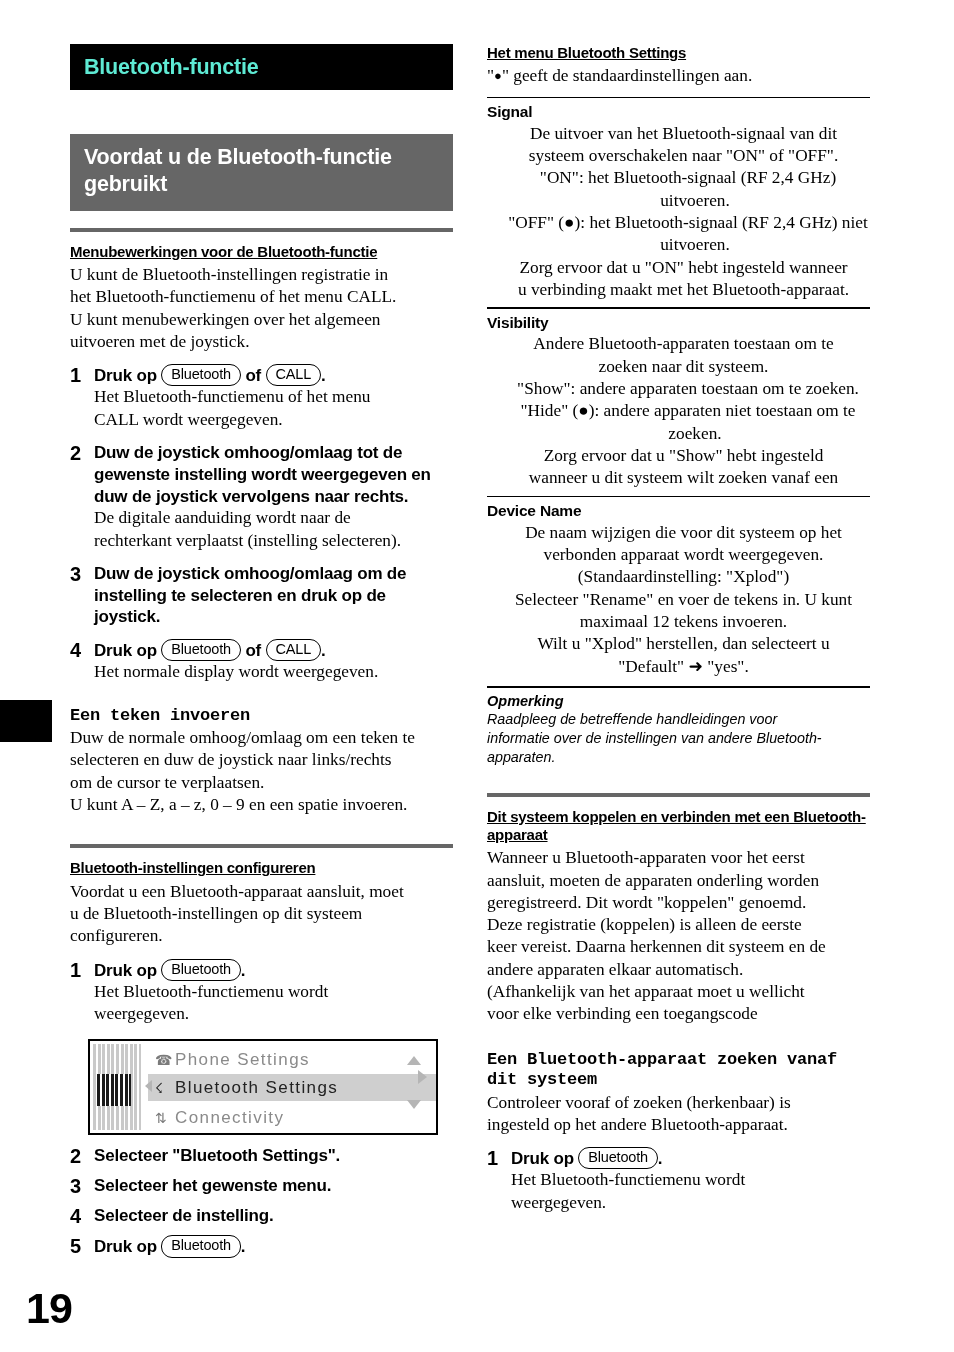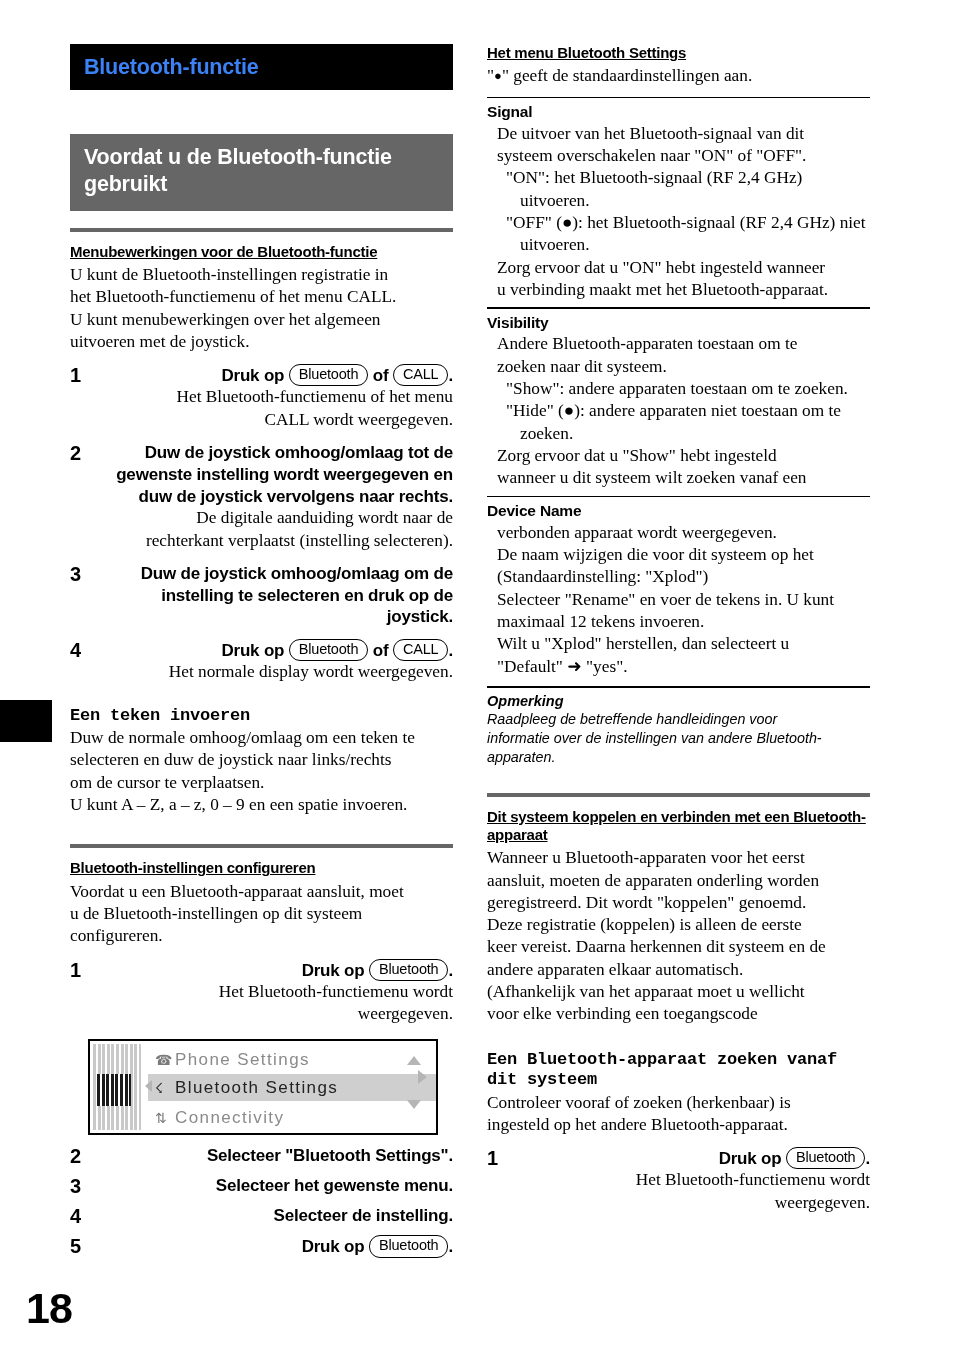--- a/index.html
+++ b/index.html
@@ -40,21 +40,21 @@
     position: absolute;
     top: 44px;
     width: 383px;
   }
   .col-left  { left: 70px; }
   .col-right { left: 487px; }
 
   
   .banner-black {
     background: #000;
-    color: #3b82f6;
+    color: #5eead4;
     font-family: "Liberation Sans", sans-serif;
     font-weight: bold;
     font-size: 21.5px;
     padding: 11px 0 10px 14px;
     letter-spacing: -0.2px;
   }
   .banner-grey {
     background: #666666;
     color: #fff;
     font-family: "Liberation Sans", sans-serif;
@@ -106,21 +106,21 @@
   }
 
   
   p.body {
     font-size: 17.3px;
     line-height: 1.29;
     margin-bottom: 0;
   }
   p.body + p.body { margin-top: 0; }
 
-  .indent { padding-left: 10px; }
+  .indent { padding-left: 10px; text-align: center; }
 
   
   .dash {
     font-size: 17.3px;
     line-height: 1.29;
     padding-left: 23px;
     text-indent: -14px;
   }
 
   
@@ -129,21 +129,21 @@
     margin-top: 11px;
   }
   .step-num {
     font-family: "Liberation Sans", sans-serif;
     font-weight: bold;
     font-size: 20px;
     width: 24px;
     flex: 0 0 24px;
     line-height: 1.15;
   }
-  .step-body { flex: 1 1 auto; text-align: right; }
+  .step-body { flex: 1 1 auto; }
   .step-title {
     font-family: "Liberation Sans", sans-serif;
     font-weight: bold;
     font-size: 17px;
     line-height: 1.28;
     letter-spacing: -0.2px;
   }
   .step-desc {
     font-size: 17.3px;
     line-height: 1.29;
@@ -275,21 +275,21 @@
   }
   .steps-compact .step { margin-top: 7px; }
 </style>
 </head>
 <body>
 
 <div class="page">
 
   <div class="edge-tab"></div>
 
-  <div class="page-number">18</div>
+  <div class="page-number">19</div>
 
   <div class="col col-left">
 
     <div class="banner-black">Bluetooth-functie</div>
     <div class="banner-grey">Voordat u de Bluetooth-functie gebruikt</div>
 
     <div class="rule-grey"></div>
 
     <h2 class="sec">Menubewerkingen voor de Bluetooth-functie</h2>
     <p class="body">U kunt de Bluetooth-instellingen registratie in</p>
@@ -451,22 +451,22 @@
       <p class="dash">"Show": andere apparaten toestaan om te zoeken.</p>
       <p class="dash">"Hide" (●): andere apparaten niet toestaan om te zoeken.</p>
       <p class="body">Zorg ervoor dat u "Show" hebt ingesteld</p>
       <p class="body">wanneer u dit systeem wilt zoeken vanaf een</p>
     </div>
 
     <div class="rule-thin"></div>
 
     <h4 class="settingname">Device Name</h4>
     <div class="indent">
+      <p class="body">De naam wijzigen die voor dit systeem op het</p>
       <p class="body">verbonden apparaat wordt weergegeven.</p>
-      <p class="body">De naam wijzigen die voor dit systeem op het</p>
       <p class="body">(Standaardinstelling: "Xplod")</p>
       <p class="body">Selecteer "Rename" en voer de tekens in. U kunt</p>
       <p class="body">maximaal 12 tekens invoeren.</p>
       <p class="body">Wilt u "Xplod" herstellen, dan selecteert u</p>
       <p class="body">"Default" ➜ "yes".</p>
     </div>
 
     <div class="rule-thin" style="margin-top:8px"></div>
 
     <div class="note-title">Opmerking</div>

